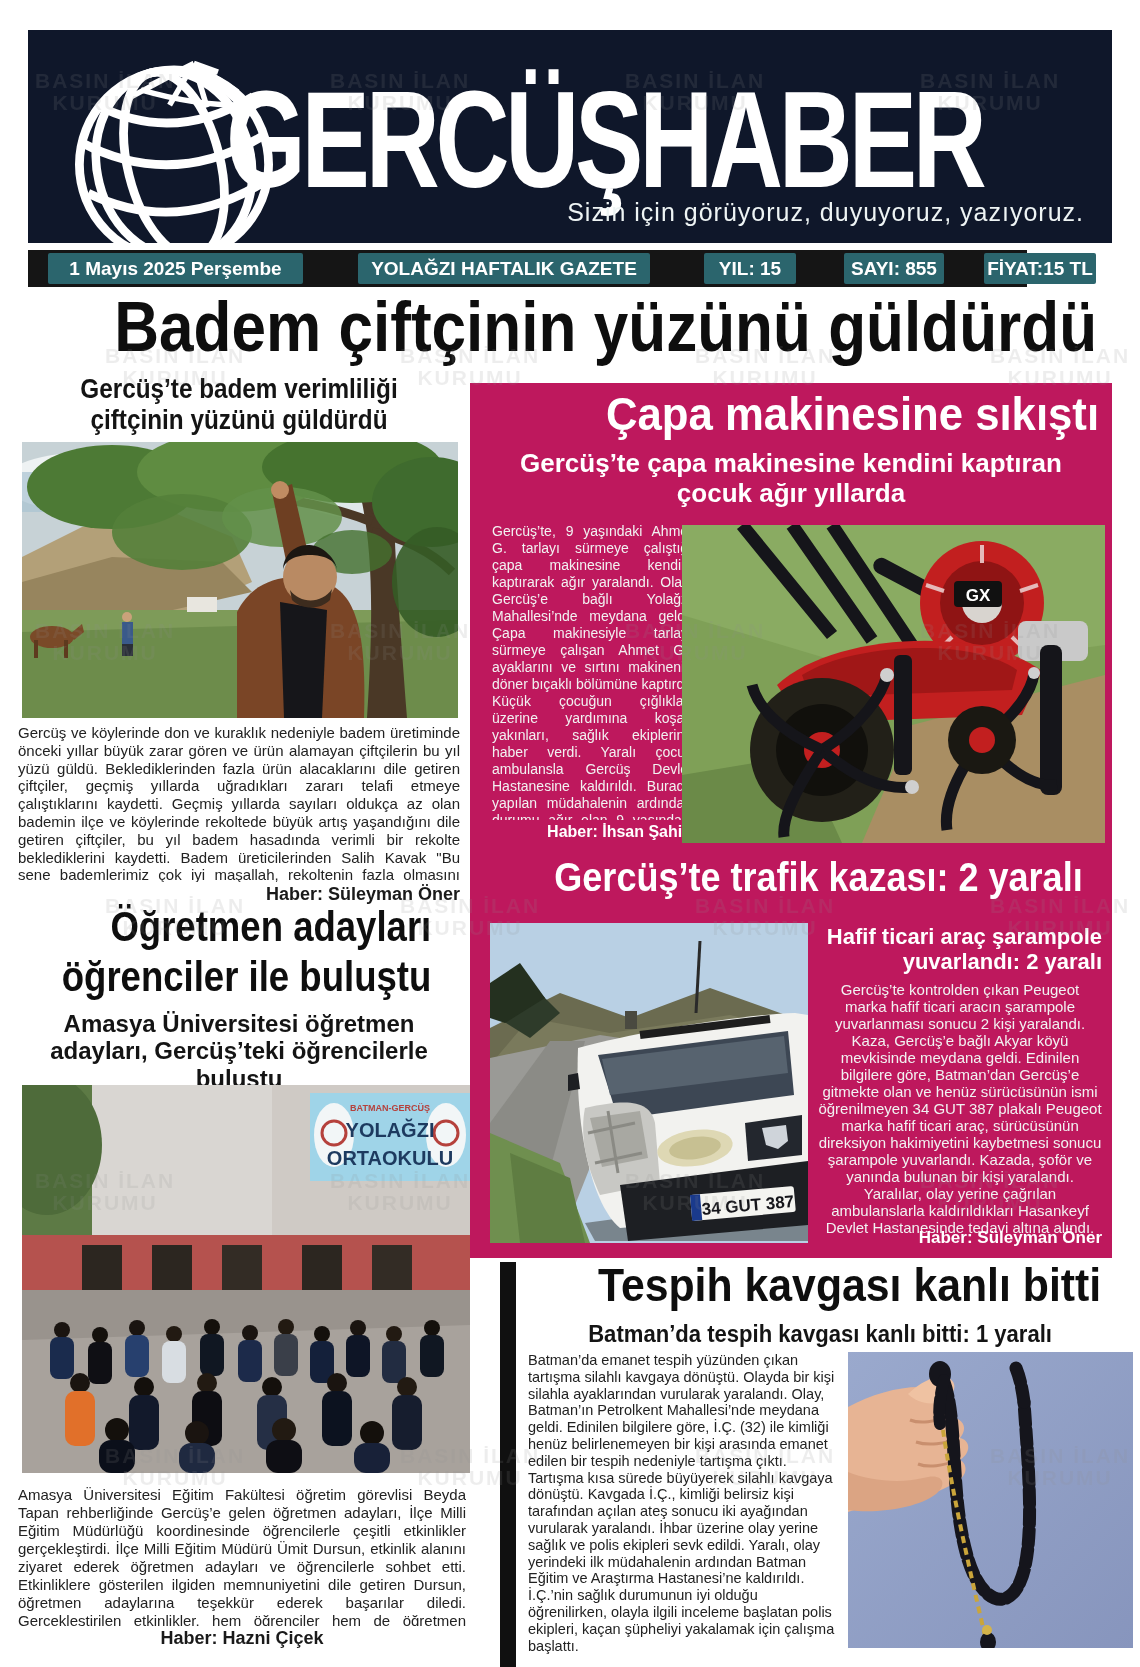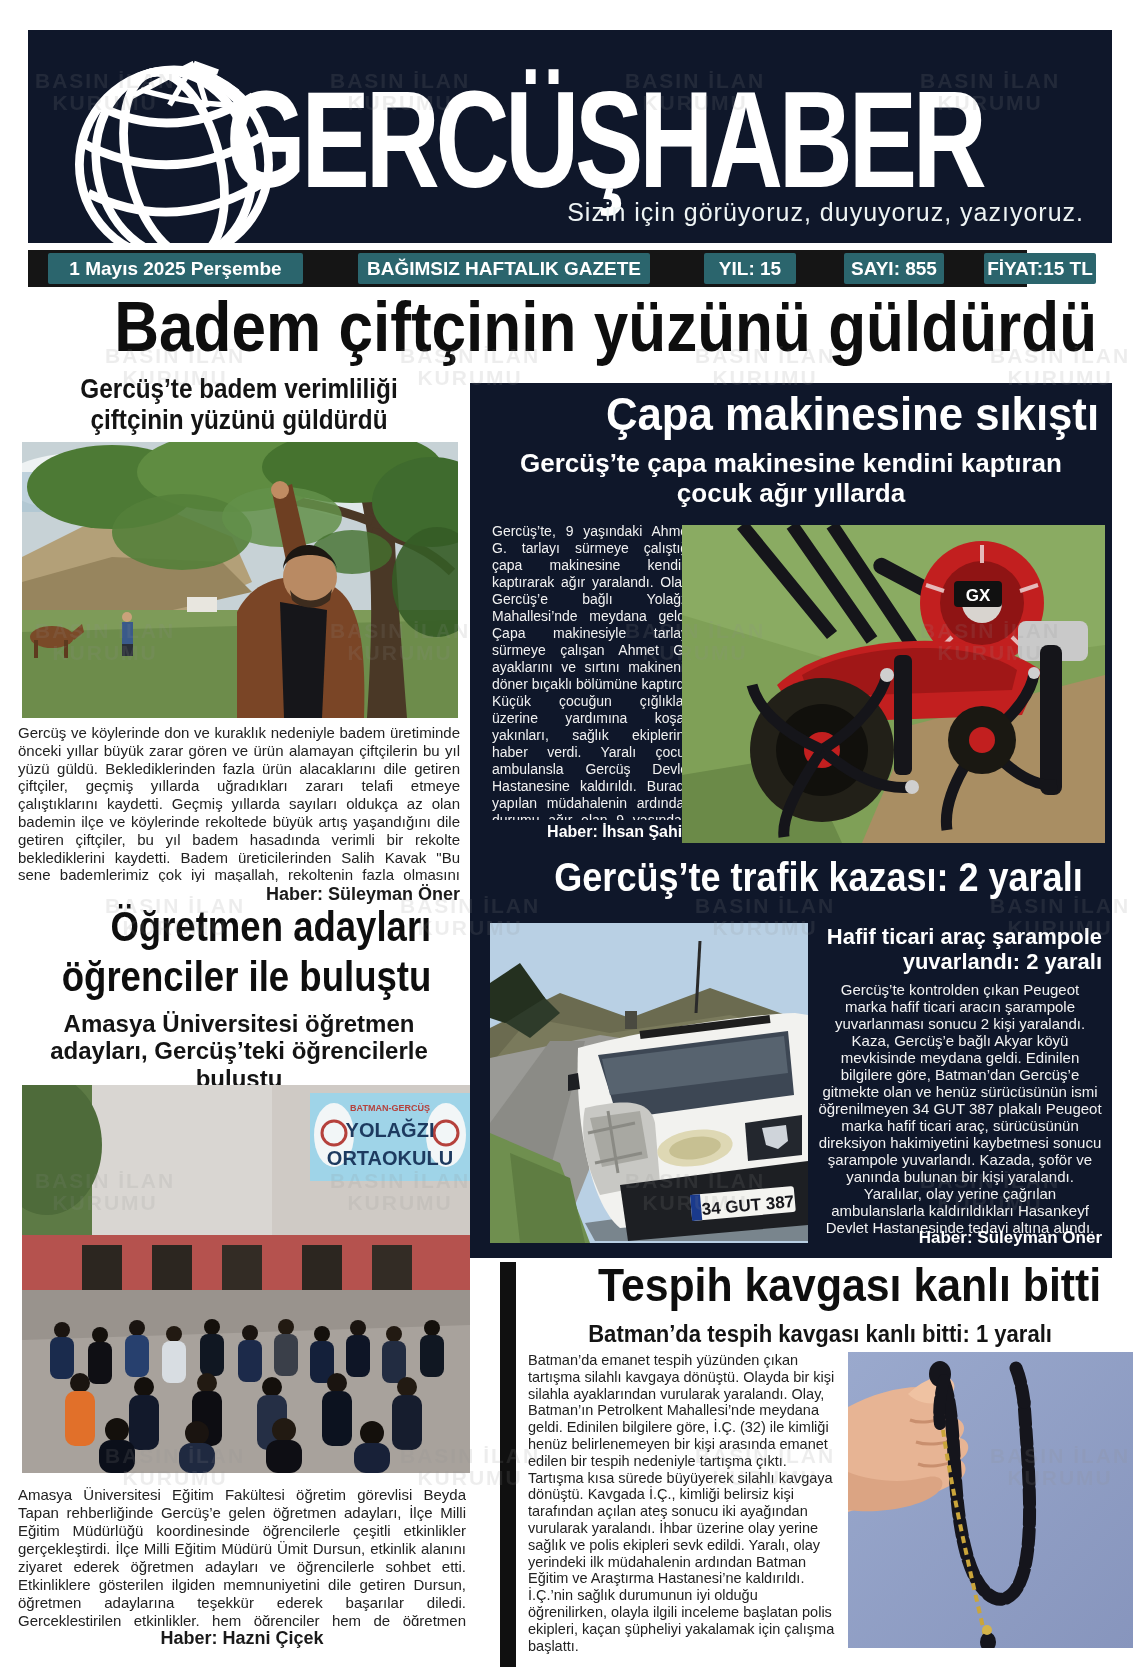--- a/index.html
+++ b/index.html
@@ -35,21 +35,21 @@
   .badem-byline{left:18px;top:884px;width:442px;text-align:right;font-weight:bold;font-size:18px;}
 
   .ogr-hl{left:18px;top:902px;width:442px;font-size:42px;white-space:normal;line-height:1.18;}
   .ogr-hl > span{transform:scaleX(0.87);transform-origin:center top;}
   .ogr-sub{left:18px;top:1010px;width:442px;font-size:24px;}
   .ogr-body{left:18px;top:1486px;width:448px;height:140px;overflow:hidden;
             font-size:15px;line-height:18px;text-align:justify;color:#222;}
   .ogr-byline{left:18px;top:1628px;width:448px;text-align:center;font-weight:bold;font-size:18px;}
 
   
-  .panel{left:470px;top:383px;width:642px;height:875px;background:#0f172a;color:#fff;}
+  .panel{left:470px;top:383px;width:642px;height:875px;background:#be185d;color:#fff;}
   .capa-hl{left:0;top:8px;width:642px;font-size:46px;color:#fff;position:absolute;}
   .capa-hl > span{transform:scaleX(0.95);transform-origin:center top;}
   .capa-sub{position:absolute;left:20px;top:66px;width:602px;font-size:26px;color:#fff;}
   .capa-body{position:absolute;left:22px;top:140px;width:200px;height:297px;overflow:hidden;
              font-size:14px;line-height:17px;text-align:justify;color:#f2f2f2;}
   .capa-byline{position:absolute;left:22px;top:440px;width:200px;text-align:right;
                font-weight:bold;font-size:16px;color:#fff;}
   .capa-photo{position:absolute;left:212px;top:142px;width:423px;height:318px;}
 
   .trafik-hl{position:absolute;left:0;top:474px;width:642px;font-size:40px;color:#fff;}
@@ -99,21 +99,21 @@
         <path d="M118,14 L58,46 M118,14 L78,34 M118,14 L100,24 M118,14 L140,22 M118,14 L158,40 M118,14 L170,60 M118,14 L96,52 M118,14 L130,54"></path>
         <path d="M70,38 Q118,52 162,52"></path>
       </g>
     </svg>
     <div class="abs mast-title">GERCÜŞHABER</div>
     <div class="abs tagline">Sizin için görüyoruz, duyuyoruz, yazıyoruz.</div>
   </div>
 
   <div class="abs infobar">
     <div class="chip" style="left:20px;width:255px;">1 Mayıs 2025 Perşembe</div>
-    <div class="chip" style="left:330px;width:292px;">BAĞIMSIZ HAFTALIK GAZETE</div>
+    <div class="chip" style="left:330px;width:292px;">YOLAĞZI HAFTALIK GAZETE</div>
     <div class="chip" style="left:676px;width:92px;">YIL: 15</div>
     <div class="chip" style="left:816px;width:100px;">SAYI: 855</div>
     <div class="chip" style="left:956px;width:112px;">FİYAT:15 TL</div>
   </div>
 
   <div class="abs hl lead-hl">
     <span>Badem çiftçinin yüzünü güldürdü</span>
   </div>
 
   <div class="abs sub badem-sub">

